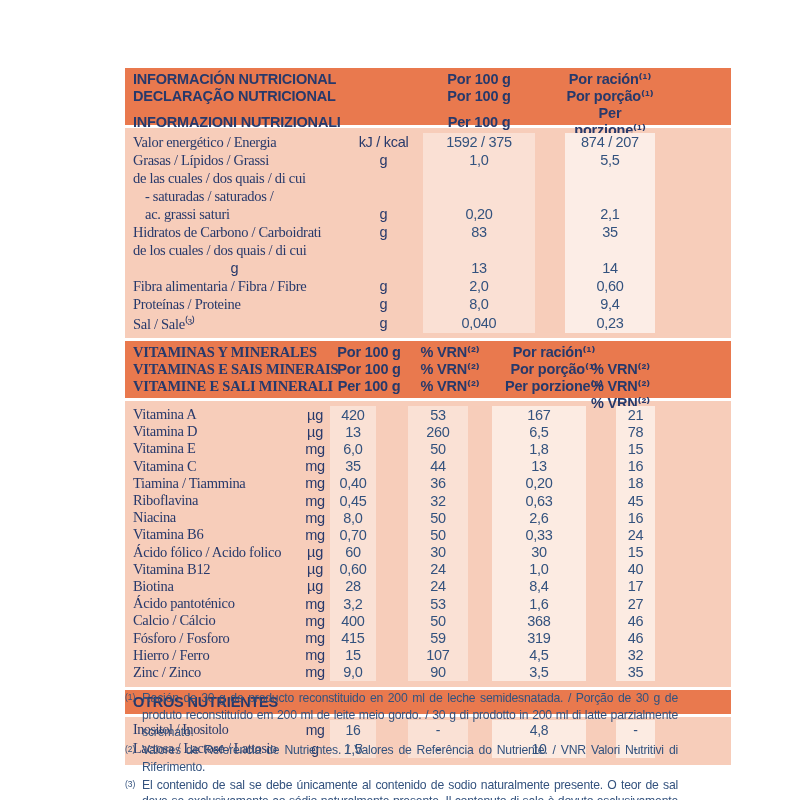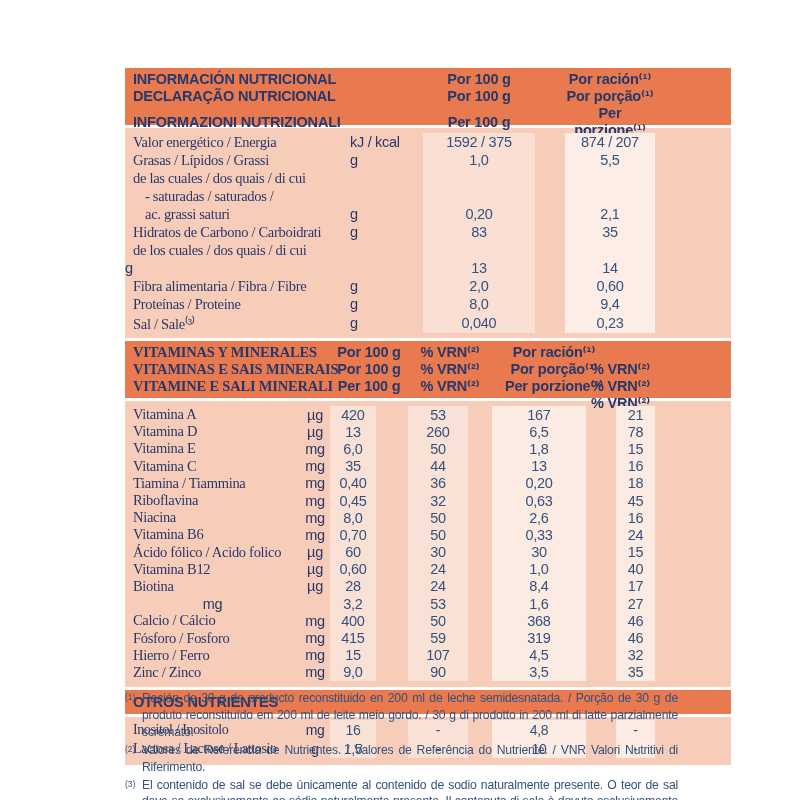--- a/index.html
+++ b/index.html
@@ -25,21 +25,21 @@
   .grid-vit.hline .v100{grid-column:3/5;text-align:center;}
   .grid-vit.hline .vvrn1{grid-column:5/7;text-align:center;}
   .grid-vit.hline .vpor{grid-column:7/9;text-align:center;}
   .grid-vit.hline .vvrn2{grid-column:8/10;text-align:center;}
   
   .nrow{height:18px;font-size:14.5px;letter-spacing:-0.3px;white-space:nowrap;}
   .vrow{height:17.2px;font-size:14.5px;letter-spacing:-0.3px;white-space:nowrap;}
   .orow{height:19px;font-size:14px;letter-spacing:-0.4px;white-space:nowrap;}
   .lbl{padding-left:8px;overflow:visible;font-family:Liberation Serif, serif;}
   .indent .lbl{padding-left:20px;}
-  .unit-r{text-align:left;padding-right:6px;}
+  .unit-r{text-align:center;padding-right:6px;}
   .unit-c{text-align:center;}
   .val{text-align:center;align-self:stretch;display:flex;align-items:center;justify-content:center;color:var(--blue);}
   .grid-top .val.b1{background:var(--band1);}
   .grid-top .val.b2{background:var(--band2);}
   .grid-vit .val.b1{background:var(--vband1);}
   .grid-vit .val.b2{background:var(--vband2);}
   .body1{padding:5px 0 7px 0;}
   .bodyvit{padding:5px 0 6px 0;}
   .bodyoth{padding:3px 0 7px 0;}
   .othersband{height:24px;line-height:18px;font-weight:700;font-size:14.5px;letter-spacing:-0.2px;padding-left:8px;display:flex;align-items:center;}
@@ -324,20 +324,21 @@
           <div class="val b1" style="grid-column:3/4">28</div>
           <div></div>
           <div class="val b1" style="grid-column:5/6">24</div>
           <div></div>
           <div class="val b2" style="grid-column:7/8">8,4</div>
           <div></div>
           <div class="val b2" style="grid-column:9/10">17</div>
         </div>
 
         <div class="grid-vit vrow">
+          <div class="lbl">Ácido pantoténico</div>
           <div class="unit-c">mg</div>
           <div class="val b1" style="grid-column:3/4">3,2</div>
           <div></div>
           <div class="val b1" style="grid-column:5/6">53</div>
           <div></div>
           <div class="val b2" style="grid-column:7/8">1,6</div>
           <div></div>
           <div class="val b2" style="grid-column:9/10">27</div>
         </div>
 

